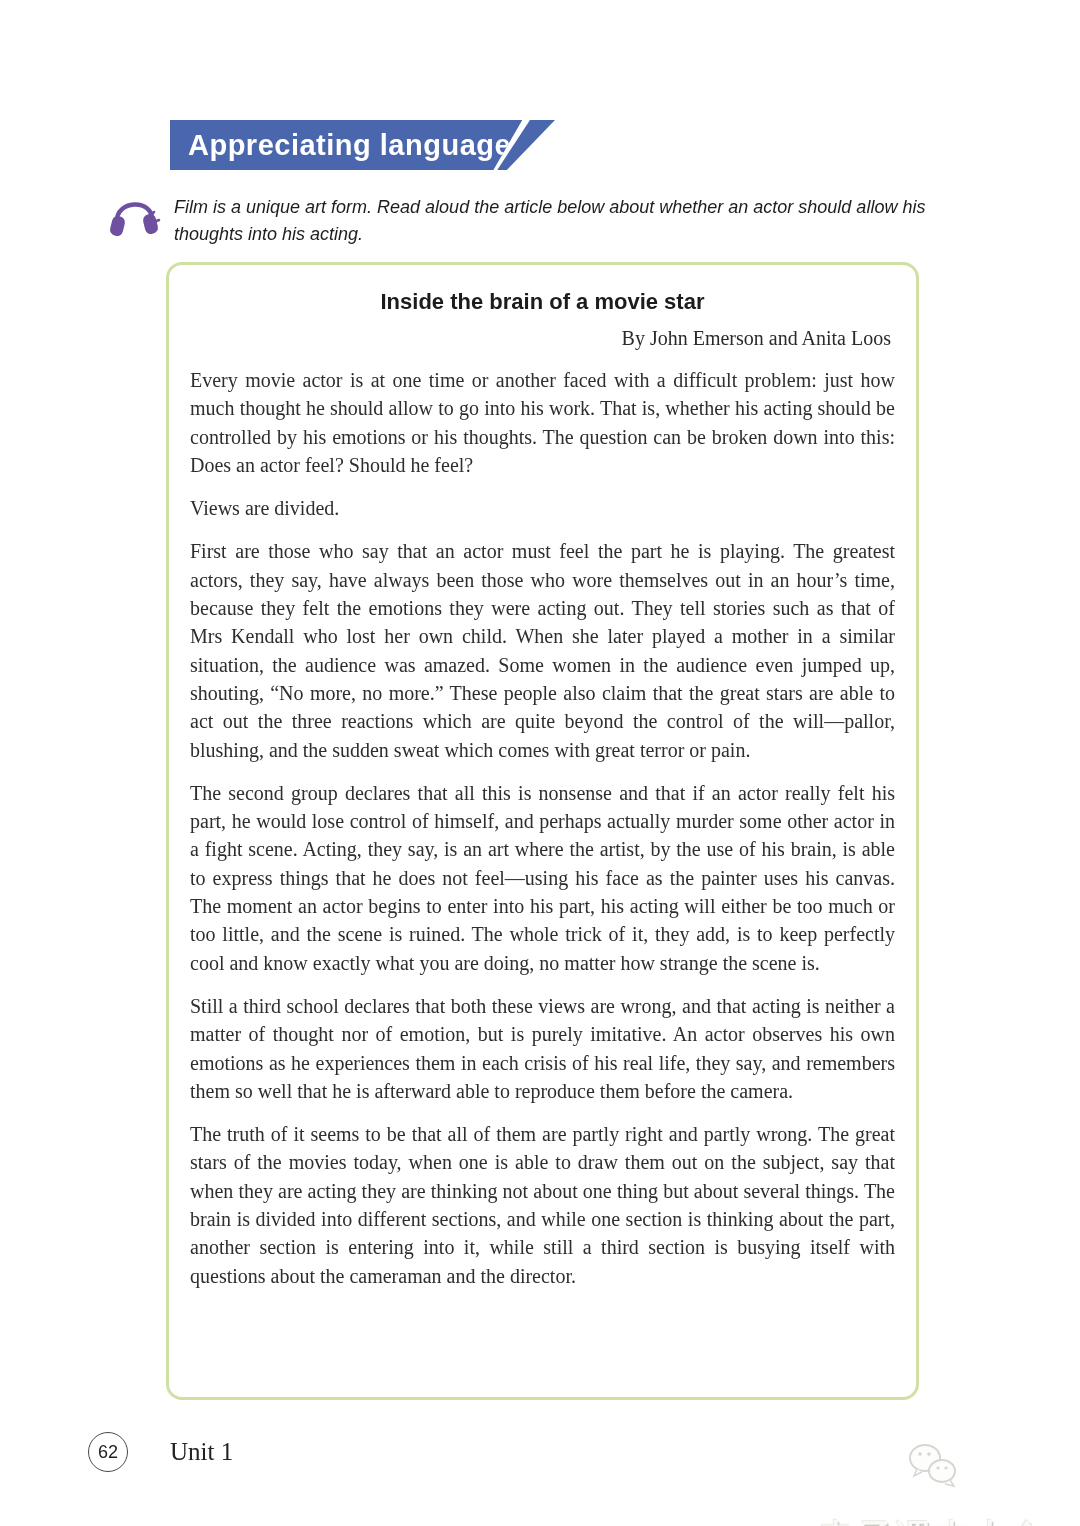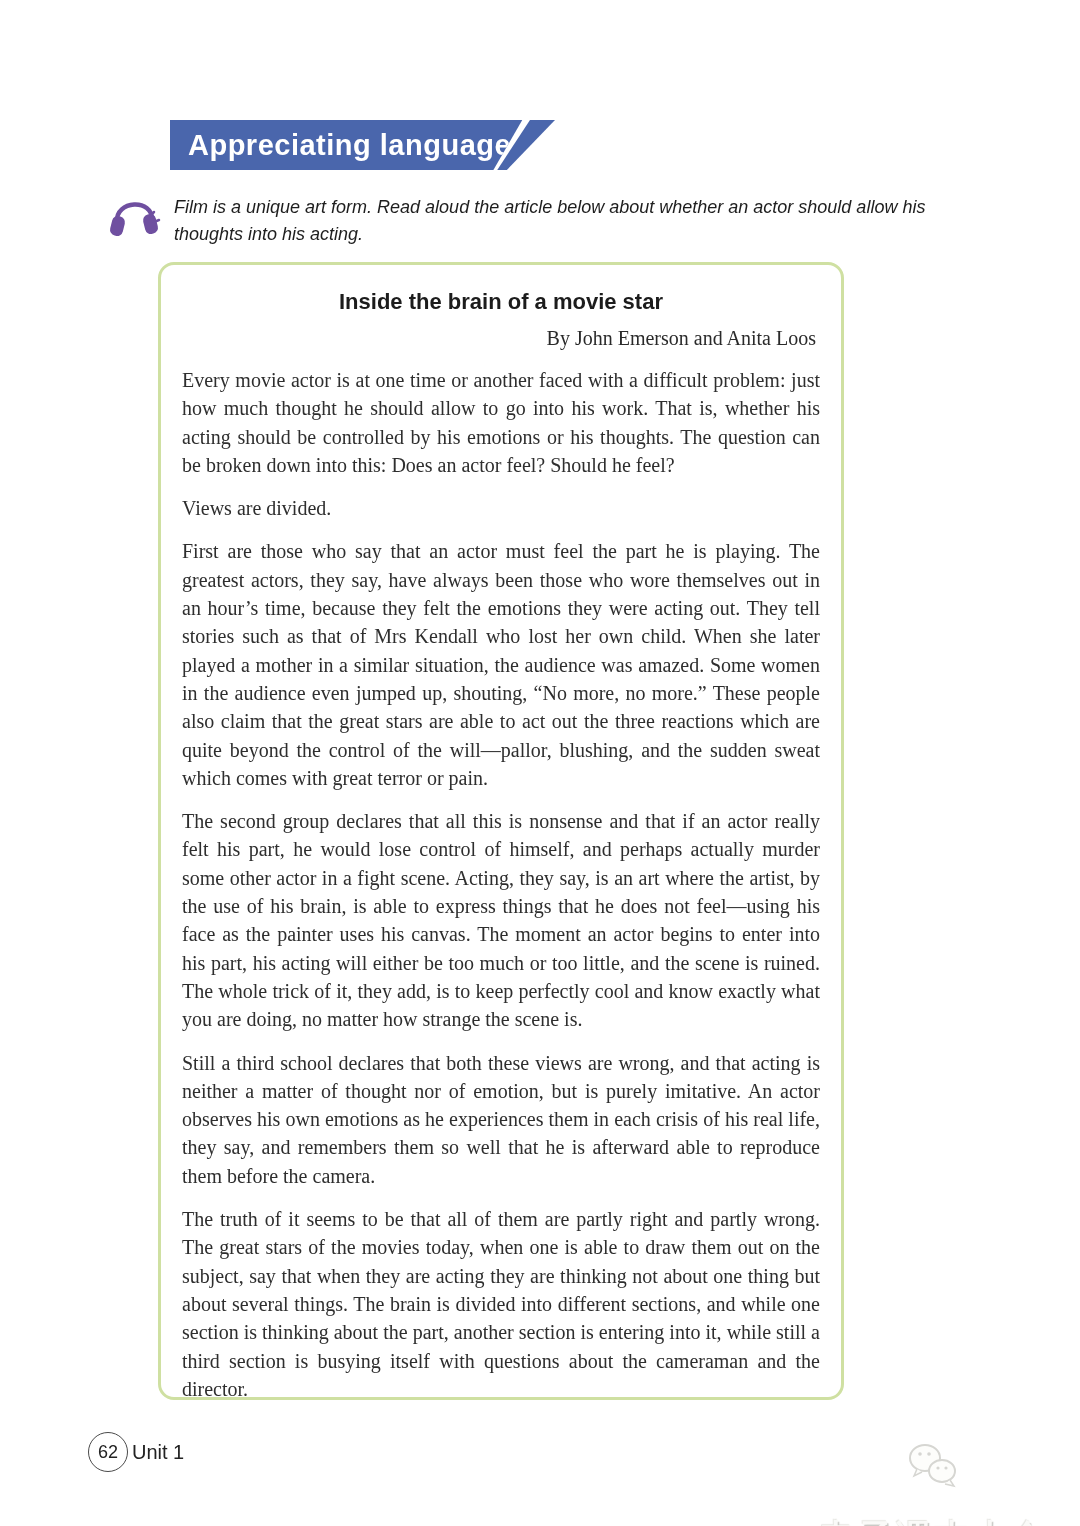--- a/index.html
+++ b/index.html
@@ -35,22 +35,22 @@
   .instruction { position: absolute; left: 106px; top: 186px; display: flex; gap: 12px; width: 860px; }
   .headphones-wrap { width: 56px; height: 58px; flex: none; }
   .instruction-text {
     font-family: "Liberation Sans", sans-serif;
     font-style: italic; font-size: 18px; line-height: 1.5;
     color: #1e1e1e; width: 792px; padding-top: 8px;
   }
 
   
   .article-box {
-    position: absolute; left: 158px; top: 262px;
-    width: 686px; height: 1138px;
+    position: absolute; left: 166px; top: 262px;
+    width: 753px; height: 1138px;
     border: 3px solid #cfe0a2; border-radius: 16px;
     box-sizing: border-box;
     padding: 18px 21px 0 21px;
     background: #ffffff;
   }
   .article-title {
     text-align: center;
     font-family: "Liberation Sans", sans-serif;
     font-weight: bold; font-size: 22px; color: #1c1c1c;
     margin: 6px 0 12px 0;
@@ -68,21 +68,21 @@
   }
 
   
   .footer { position: absolute; left: 88px; top: 1432px; display: flex; align-items: center; gap: 4px; }
   .page-circle {
     width: 40px; height: 40px; box-sizing: border-box;
     border: 1.5px solid #4a4a4a; border-radius: 50%;
     display: flex; align-items: center; justify-content: center;
     font-family: "Liberation Sans", sans-serif; font-size: 18px; color: #222222;
   }
-  .unit-label { font-family: Liberation Sans, sans-serif; font-size: 20px; color: #222222; }
+  .unit-label { font-family: Liberation Serif, serif; font-size: 25px; color: #222222; margin-left: 38px; }
 
   
   .watermark { position: absolute; right: 32px; top: 1438px; display: flex; align-items: center; gap: 20px; flex-direction: column; }
   .watermark-text {
     font-family: "DejaVu Sans", sans-serif;
     font-weight: bold; font-size: 36px; letter-spacing: 2px;
     color: #fafaf8;
     text-shadow: 1.5px 1.5px 1px #c9c9c5, -1px -1px 1px #e6e6e2;
   }
 </style>

